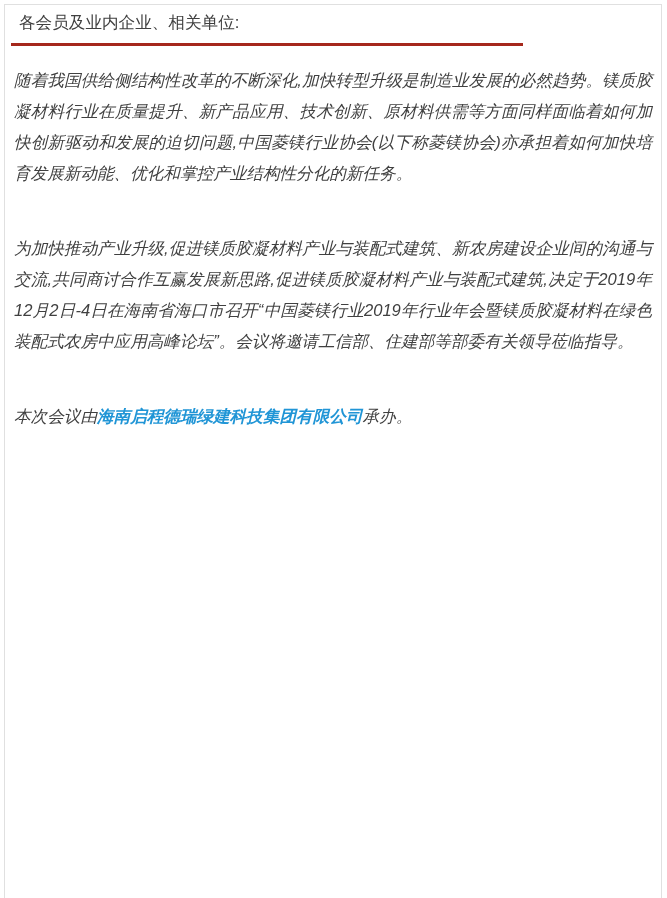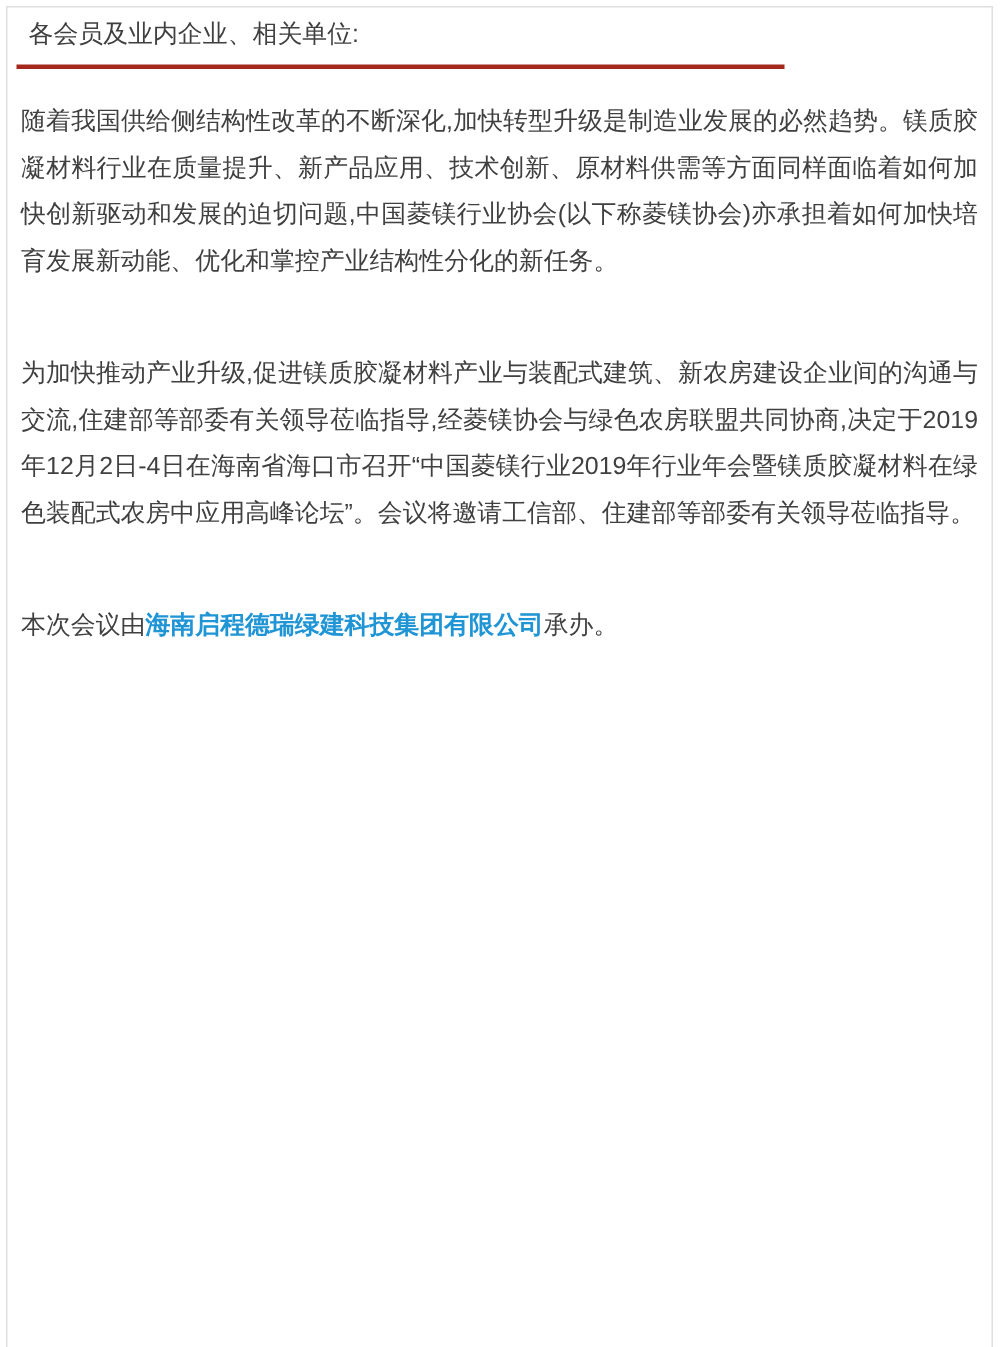--- a/index.html
+++ b/index.html
@@ -36,20 +36,21 @@
     background: var(--divider-red, #a5281c);
     margin: 9px 0 19px -3px;
   }
   .content p {
     margin: 0 0 44px 0;
     font-size: 16.6px;
     line-height: 31px;
     color: var(--body-text, #404040);
     text-align: justify;
     text-justify: inter-ideograph;
+    font-style: italic;
   }
   .content p:last-child {
     margin-bottom: 2px;
   }
   .hl-red {
     color: var(--highlight-red, #bf2c1f);
     font-weight: bold;
   }
   .hl-blue {
     color: var(--company-blue, #2095d6);
@@ -62,17 +63,17 @@
 <div class="doc-frame">
   <div class="salutation">各会员及业内企业、相关单位:</div>
 
   <hr class="red-divider">
 
   <div class="content">
     <p>随着我国供给侧结构性改革的不断深化,加快转型升级是制造业发展的必然趋势。镁质胶凝材料行业在质量提升、新产品应用、技术创新、原材料供需等方面同样面临着如何加快创新驱动和发展的迫切问题,中国菱镁行业协会(以下称菱镁协会)亦承担着如何加快培育发展新动能、优化和掌控产业结构性分化的新任务。</p>
 
 
 
-    <p>为加快推动产业升级,促进镁质胶凝材料产业与装配式建筑、新农房建设企业间的沟通与交流,住建部等部委有关领导莅临指导,经菱镁协会与绿色农房联盟共同协商,决定于2019年12月2日-4日在海南省海口市召开“中国菱镁行业2019年行业年会暨镁质胶凝材料在绿色装配式农房中应用高峰论坛”。会议将邀请工信部、住建部等部委有关领导莅临指导。</p>
+    <p>为加快推动产业升级,促进镁质胶凝材料产业与装配式建筑、新农房建设企业间的沟通与交流,共同商讨合作互赢发展新思路,促进镁质胶凝材料产业与装配式建筑,决定于2019年12月2日-4日在海南省海口市召开“中国菱镁行业2019年行业年会暨镁质胶凝材料在绿色装配式农房中应用高峰论坛”。会议将邀请工信部、住建部等部委有关领导莅临指导。</p>
 
     <p><span>本次会议由</span><strong class="hl-blue">海南启程德瑞绿建科技集团有限公司</strong><span>承办。</span></p>
   </div>
 </div>
 
 </body></html>

